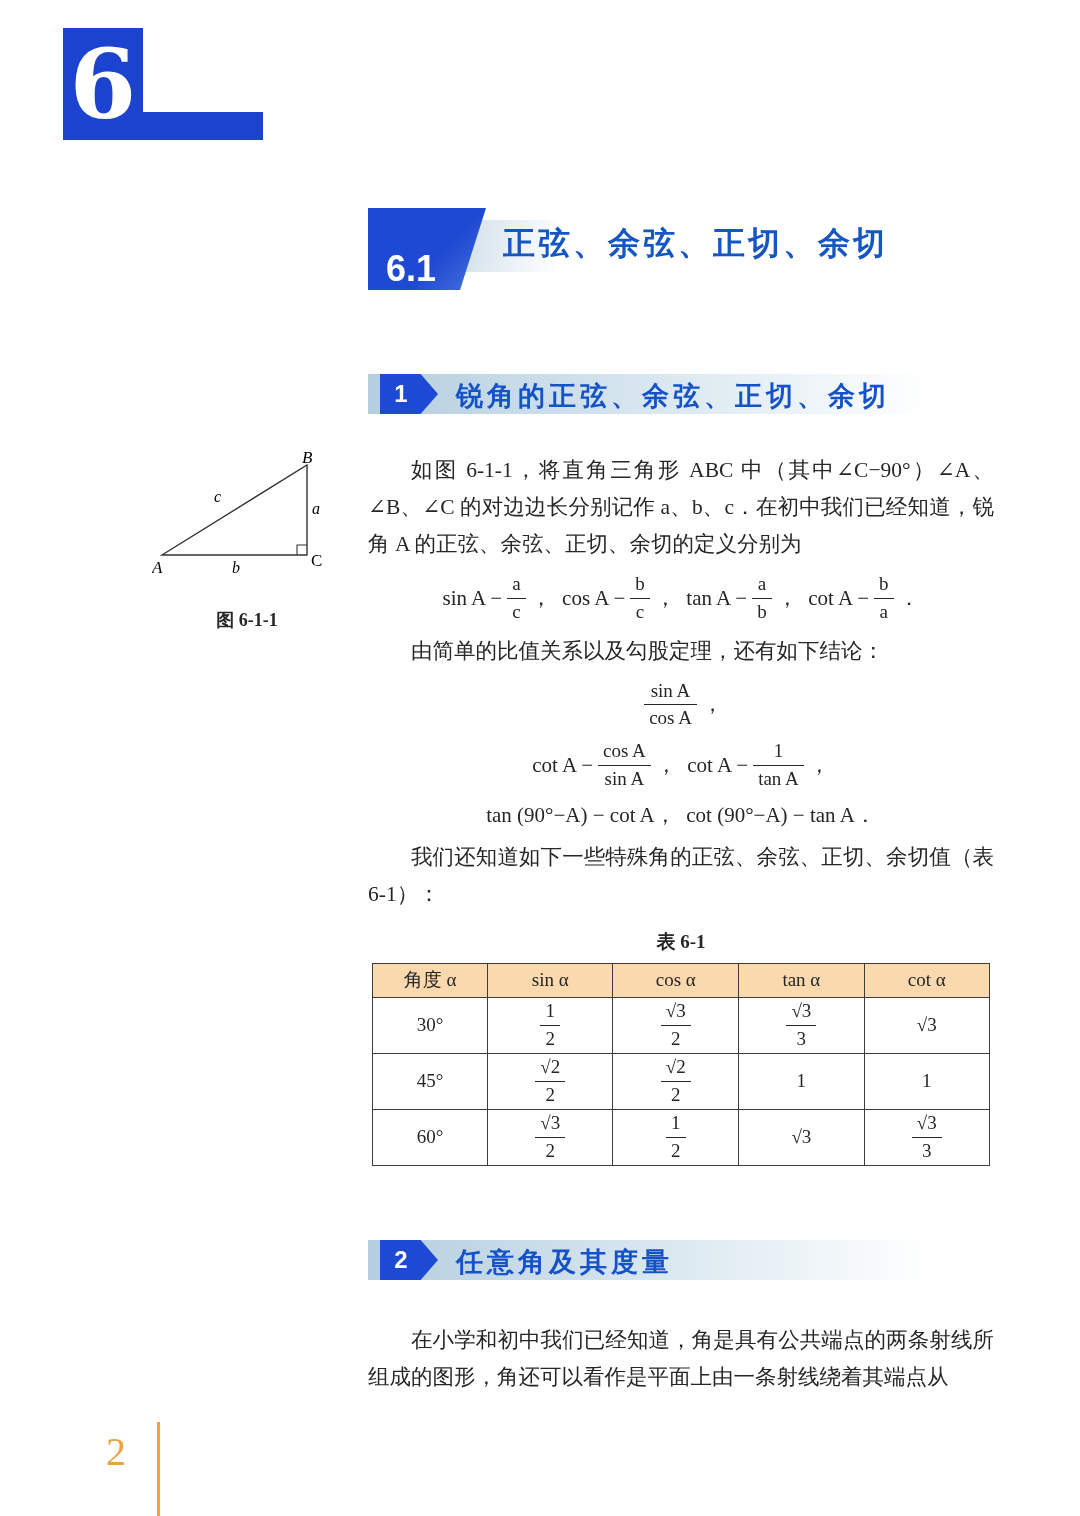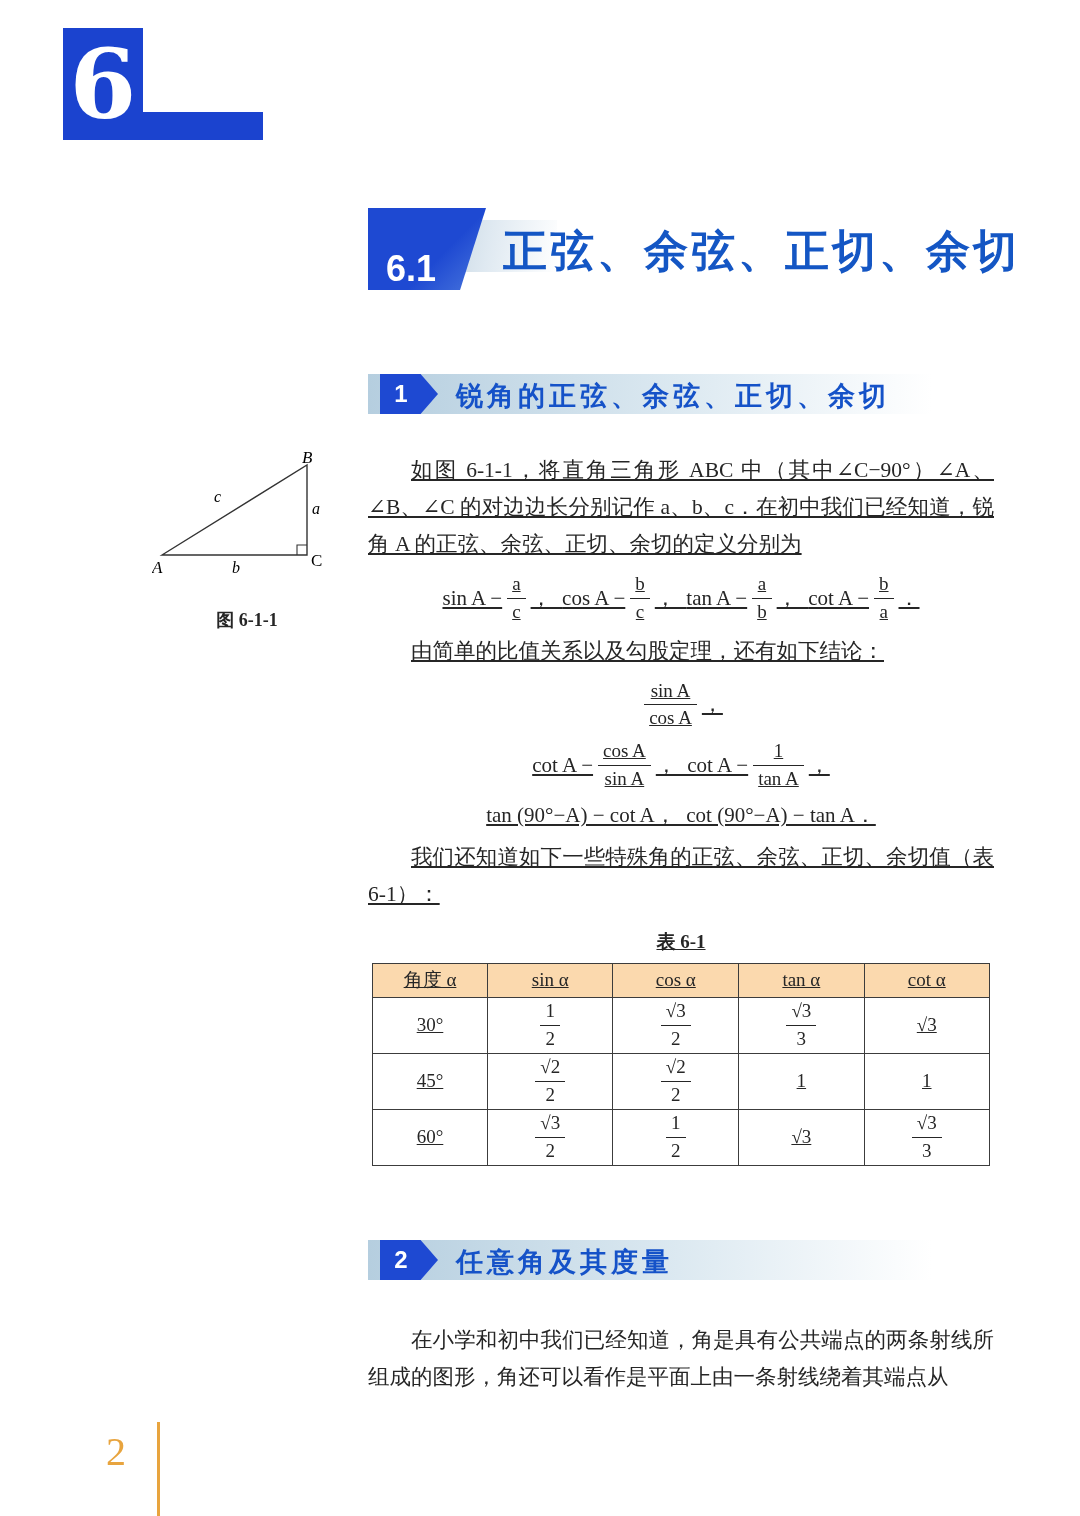--- a/index.html
+++ b/index.html
@@ -35,21 +35,21 @@
   .sec-num {
     position:absolute; left:368px; top:208px; width:118px; height:82px;
     background:linear-gradient(135deg,#1e49d2 60%,#4a77dd 100%);
     clip-path:polygon(0 0,100% 0,78% 100%,0 100%);
     color:#fff; font-size:36px; font-weight:bold;
     font-family:"Liberation Sans",sans-serif;
     display:flex; align-items:flex-end; padding-left:18px; box-sizing:border-box;
   }
   .sec-title {
     position:absolute; left:503px; top:222px;
-    font-size:44px; font-weight:bold; color:#1456c4;
+    font-size:32px; font-weight:bold; color:#1456c4;
     font-family:"Liberation Sans",sans-serif; letter-spacing:3px;
   }
 
   
   .band {
     position:absolute; left:368px; width:564px; height:40px;
     background:linear-gradient(90deg,#b5cedf 0%,#dce9f1 55%,#ffffff 100%);
   }
   .band .arrow {
     position:absolute; left:12px; top:0; width:58px; height:40px;
@@ -61,21 +61,21 @@
     position:absolute; left:88px; top:4px; font-size:27px; font-weight:bold;
     color:#1552c8; font-family:"Liberation Sans",sans-serif; letter-spacing:4px;
   }
 
   
   .figure { position:absolute; left:152px; top:452px; width:190px; }
   .figure svg { display:block; }
   .fig-caption { text-align:center; font-size:18px; font-weight:bold; margin-top:28px; }
 
   
-  .column { position:absolute; left:368px; top:452px; width:626px;text-decoration:underline; }
+  .column { position:absolute; left:368px; top:452px; width:626px; }
   .p {
     font-size:21.5px; line-height:37px; text-align:justify; text-indent:2em; margin:0;
   }
   .formula-line {
     display:flex; justify-content:center; align-items:center;
     font-size:21px; line-height:30px; margin:9px 0; white-space:pre;
   }
   .frac { display:inline-block; vertical-align:middle; text-align:center; margin:0 5px; font-size:19px; }
   .frac .num { display:block; border-bottom:1.5px solid #262626; padding:1px 5px 2px; line-height:1.2; }
   .frac .den { display:block; padding:2px 5px 0; line-height:1.2; }

